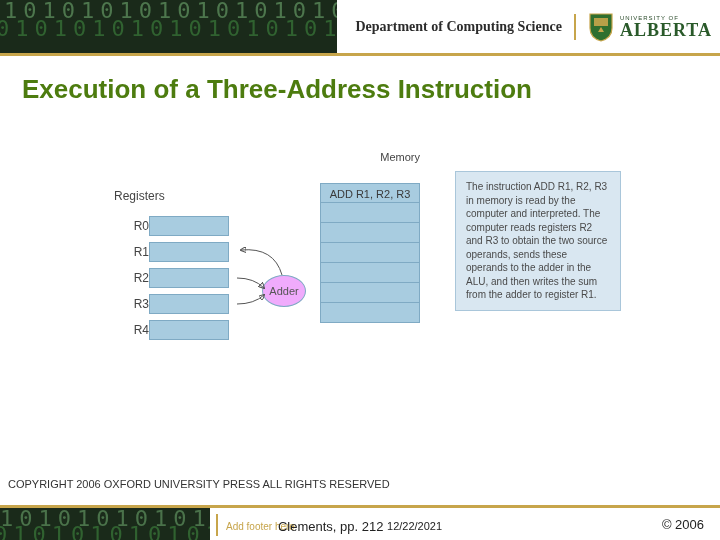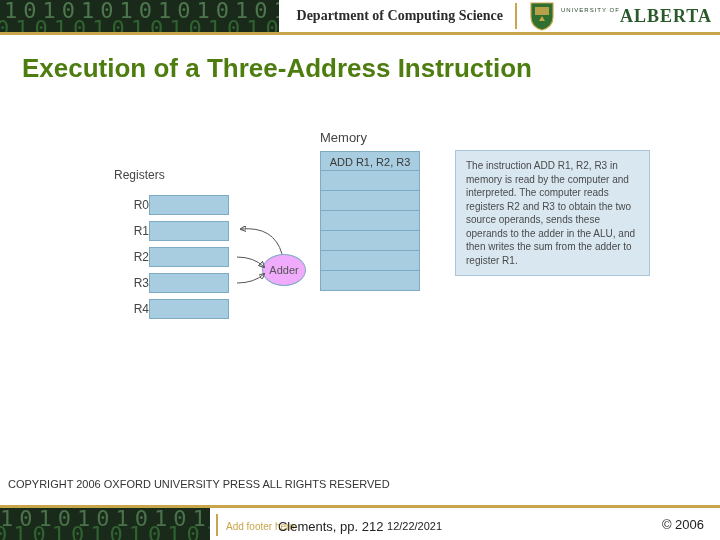--- a/index.html
+++ b/index.html
@@ -1,62 +1,62 @@
 <!DOCTYPE html>
 <html><head>
 <meta charset="utf-8">
 <style>
   * { margin: 0; padding: 0; box-sizing: border-box; }
   body { width: 720px; height: 540px; font-family: Arial, Helvetica, sans-serif; background: #fff; overflow: hidden; position: relative; }
 
   
-  .header { width: 100%; height: 32px; display: flex; align-items: stretch; }
+  .header { width: 100%; height: 53px; display: flex; align-items: stretch; }
   .header-binary { flex: 1; background: #1a2a1a; position: relative; overflow: hidden; }
   .header-binary::before { content: "101010101010101010101010101010"; position: absolute; top: -2px; left: 4px; font-family: monospace; font-size: 22px; letter-spacing: 6px; color: #5a8a5a; opacity: .8; filter: blur(.5px); }
   .header-binary::after { content: "010101010101010101010101010101"; position: absolute; top: 16px; left: -4px; font-family: monospace; font-size: 22px; letter-spacing: 6px; color: #3a7a3a; opacity: .7; filter: blur(.6px); }
   .header-right { display: flex; align-items: center; background: #fff; padding: 0 8px 0 18px; gap: 12px; }
   .dept { font-family: Georgia, "Times New Roman", serif; font-weight: bold; font-size: 14px; color: #2c2c2c; }
   .vrule { width: 2px; height: 26px; background: #c7a54b; }
   .ua-logo { display: flex; align-items: center; gap: 6px; }
   .ua-shield svg { width: 26px; height: 30px; display: block; }
-  .ua-word { display: flex; flex-direction: row; line-height: 1; }
+  .ua-word { display: flex; flex-direction: column; line-height: 1; }
   .ua-word .uni { font-size: 6px; letter-spacing: 1px; color: #2a4a2a; }
   .ua-word .alb { font-family: Georgia, serif; font-size: 18px; letter-spacing: 1px; color: #2a5a2a; font-weight: bold; }
   .header-rule { height: 3px; background: #c7a54b; }
 
   
   .slide-title { font-size: 26px; font-weight: bold; color: #4d7c0f; padding: 18px 22px 10px; }
 
   
   .diagram { position: relative; margin: 28px auto 0; width: 600px; height: 260px; }
 
   
   .reg-wrap { position: absolute; left: 65px; top: 70px; }
   .reg-label { position: absolute; left: 54px; top: 46px; font-size: 12px; color: #444; }
   .reg-row { display: flex; align-items: center; height: 26px; }
   .reg-name { width: 24px; font-size: 12px; color: #444; text-align: right; }
   .reg-cell { width: 80px; height: 20px; background: #a8cce0; border: 1px solid #7faac4; }
 
   
   .mem-wrap { position: absolute; left: 260px; top: 8px; }
-  .mem-label-top { text-align: left; font-size: 13px; color: #444; margin-bottom: 6px; }
+  .mem-label-top { text-align: right; font-size: 11px; color: #444; margin-bottom: 20px; }
   .mem-col { }
   .mem-cell { width: 100px; height: 20px; background: #a8cce0; border: 1px solid #7faac4; font-size: 11px; color: #3a3a3a; text-align: center; line-height: 20px; }
   .mem-cell + .mem-cell { border-top: none; }
 
   
   .adder { position: absolute; left: 202px; top: 132px; width: 44px; height: 32px; border: 1px solid #7faac4; border-radius: 50%/50%; background: #f0abfc; font-size: 11px; color: #555; display: flex; align-items: center; justify-content: center; }
 
   
   .wires { position: absolute; inset: 0; width: 100%; height: 100%; }
   .wires line, .wires path { stroke: #555; stroke-width: 1; fill: none; }
   .arrowhead { fill: #555; }
 
   
-  .explain { position: absolute; left: 395px; top: 28px; width: 195px; background: #d9e7f1; border: 1px solid #a9c6da; padding: 8px 10px; font-size: 10px; line-height: 1.35; color: #4a4a4a; }
+  .explain { position: absolute; left: 395px; top: 28px; width: 166px; background: #d9e7f1; border: 1px solid #a9c6da; padding: 8px 10px; font-size: 10px; line-height: 1.35; color: #4a4a4a; }
 
   
   .oxford { position: absolute; left: 8px; bottom: 50px; font-size: 11px; color: #333; }
 
   .footer-bar { position: absolute; left: 0; bottom: 0; width: 100%; height: 40px; }
   .footer-binary { position: absolute; left: 0; bottom: 0; width: 210px; height: 32px; background: #1a2a1a; overflow: hidden; }
   .footer-binary::before { content: "10101010101010101"; position: absolute; top: -2px; left: 0; font-family: monospace; font-size: 22px; letter-spacing: 6px; color: #5a8a5a; opacity: .75; filter: blur(.5px); }
   .footer-binary::after { content: "01010101010101010"; position: absolute; top: 14px; left: -6px; font-family: monospace; font-size: 22px; letter-spacing: 6px; color: #3a7a3a; opacity: .7; filter: blur(.6px); }
   .footer-rule { position: absolute; bottom: 32px; left: 0; width: 100%; height: 3px; background: #c7a54b; }
   .footer-yrule { position: absolute; bottom: 4px; left: 216px; width: 2px; height: 22px; background: #c7a54b; }

